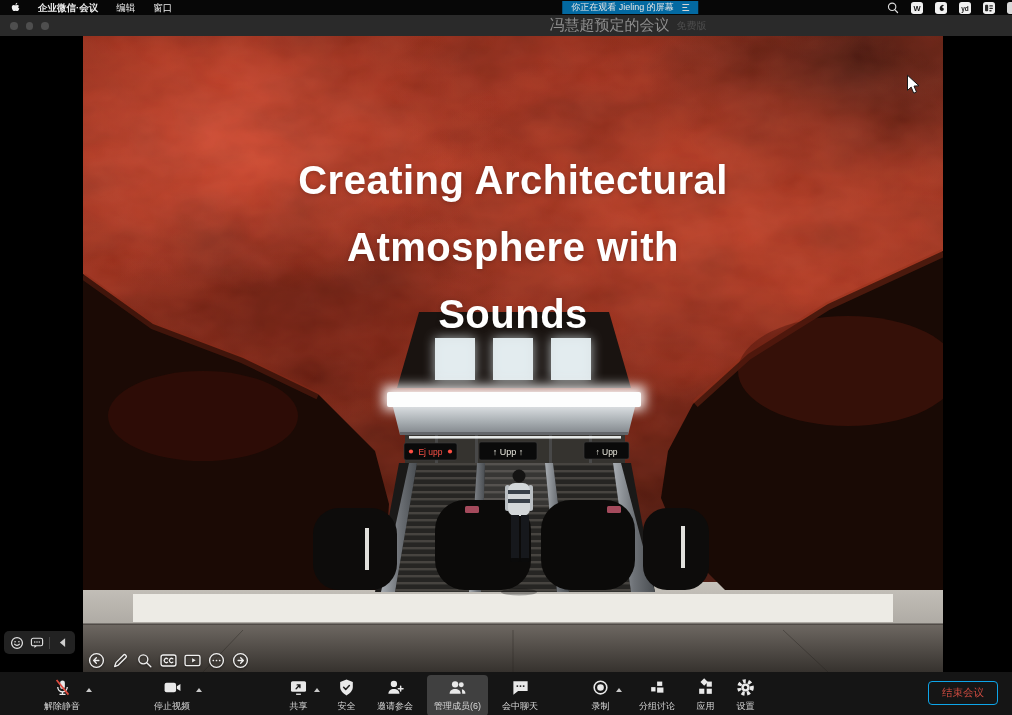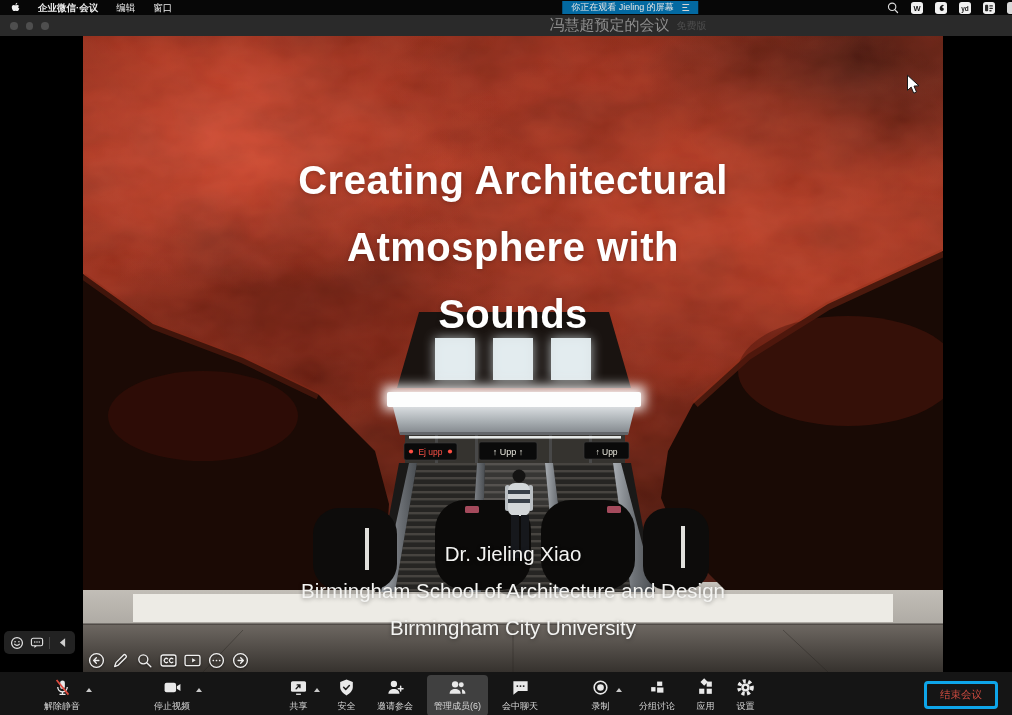--- a/index.html
+++ b/index.html
@@ -62,21 +62,21 @@
   .tb-left{position:absolute;left:5px;top:3px;display:flex;gap:20px;}
   .tb-center{position:absolute;left:50%;top:3px;transform:translateX(-50%);display:flex;gap:7px;align-items:flex-start;}
   .tb-btn{display:flex;flex-direction:column;align-items:center;gap:3px;color:#d8d8d8;font-size:9px;
           padding:3px 7px;border-radius:4px;position:relative;white-space:nowrap;cursor:default;}
   .tb-btn.active{background:#404040;}
   .tb-btn svg{width:19px;height:19px;display:block;}
   .tb-caret{position:absolute;right:-5px;top:13px;width:0;height:0;border-left:3.5px solid transparent;
             border-right:3.5px solid transparent;border-bottom:4.5px solid #c9c9c9;}
   .has-caret{margin-right:8px;margin-left:32px;}
   .tb-right{position:absolute;right:14px;top:9px;}
-  .end-btn{background:transparent;border:3px solid #0ea5e9;color:#cf4b40;font-size:10.5px;padding:4px 13px;
+  .end-btn{background:transparent;border:1px solid #0ea5e9;color:#cf4b40;font-size:10.5px;padding:4px 13px;
            border-radius:4px;font-family:inherit;}
   
   .cursor{position:absolute;left:906px;top:38px;z-index:60;}
 </style>
 </head>
 <body>
 
 <div class="menubar">
   <div class="menu-left">
     <span class="apple">
@@ -290,25 +290,20 @@
           <rect x="437" y="522" width="10" height="4" rx="2" fill="#0a0a0a"></rect>
         </g>
       </g>
     </svg>
 
     <div class="slide-title">
       <div>Creating Architectural</div>
       <div>Atmosphere with</div>
       <div>Sounds</div>
     </div>
-    <div class="slide-sub">
-      <div>Dr. Jieling Xiao</div>
-      <div>Birmingham School of Architecture and Design</div>
-      <div>Birmingham City University</div>
-    </div>
 
     <div class="present-bar">
       <span class="pc">
         <svg viewBox="0 0 24 24">
             <circle cx="12" cy="12" r="8.7"></circle>
             <path d="M15 12H9.4 M11.8 8.6L8.4 12l3.4 3.4"></path>
           </svg>
         </span>
       <span class="pc">
         <svg viewBox="0 0 24 24">

